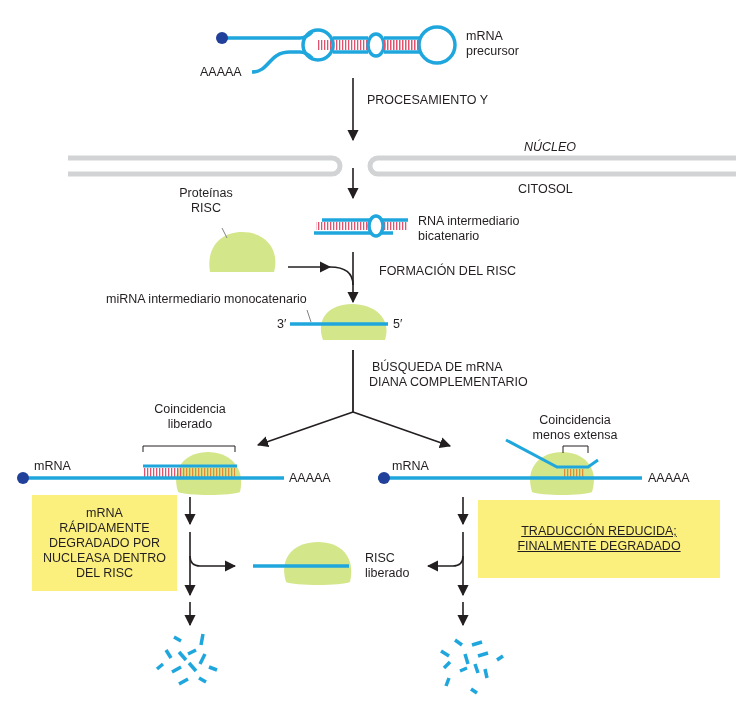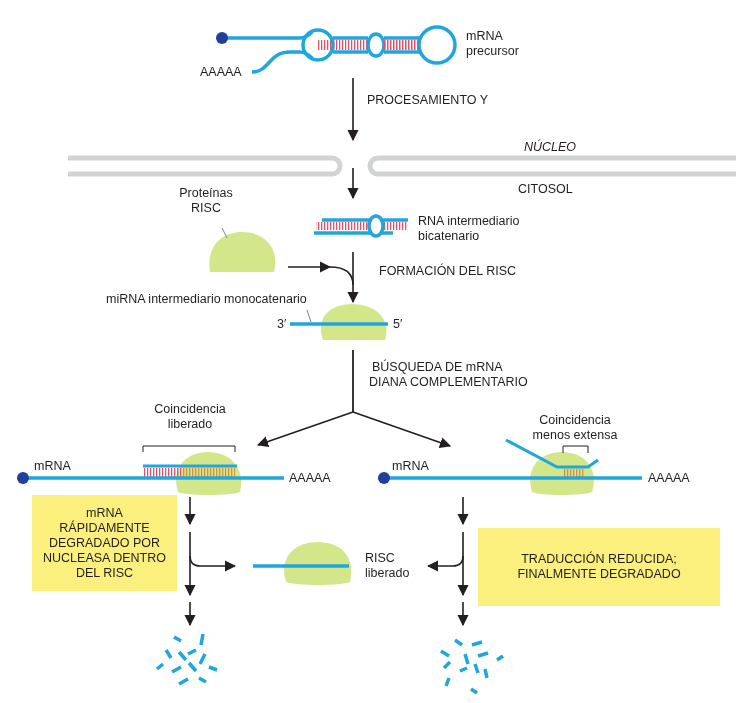--- a/index.html
+++ b/index.html
@@ -186,21 +186,21 @@
 <div class="box" style="left:32px;top:495px;width:145px;height:96px;">
   <div>
     <div>mRNA</div>
     <div>RÁPIDAMENTE</div>
     <div>DEGRADADO POR</div>
     <div>NUCLEASA DENTRO</div>
     <div>DEL RISC</div>
   </div>
 </div>
 
-<div class="box" style="left:478px;top:528px;width:242px;height:78px;">
+<div class="box" style="left:478px;top:500px;width:242px;height:78px;text-decoration:underline;">
   <div>
     <div>TRADUCCIÓN REDUCIDA;</div>
     <div>FINALMENTE DEGRADADO</div>
   </div>
 </div>
 
 <div class="lbl" style="left:365px;top:551px;">
   <div>RISC</div>
   <div>liberado</div>
 </div>

